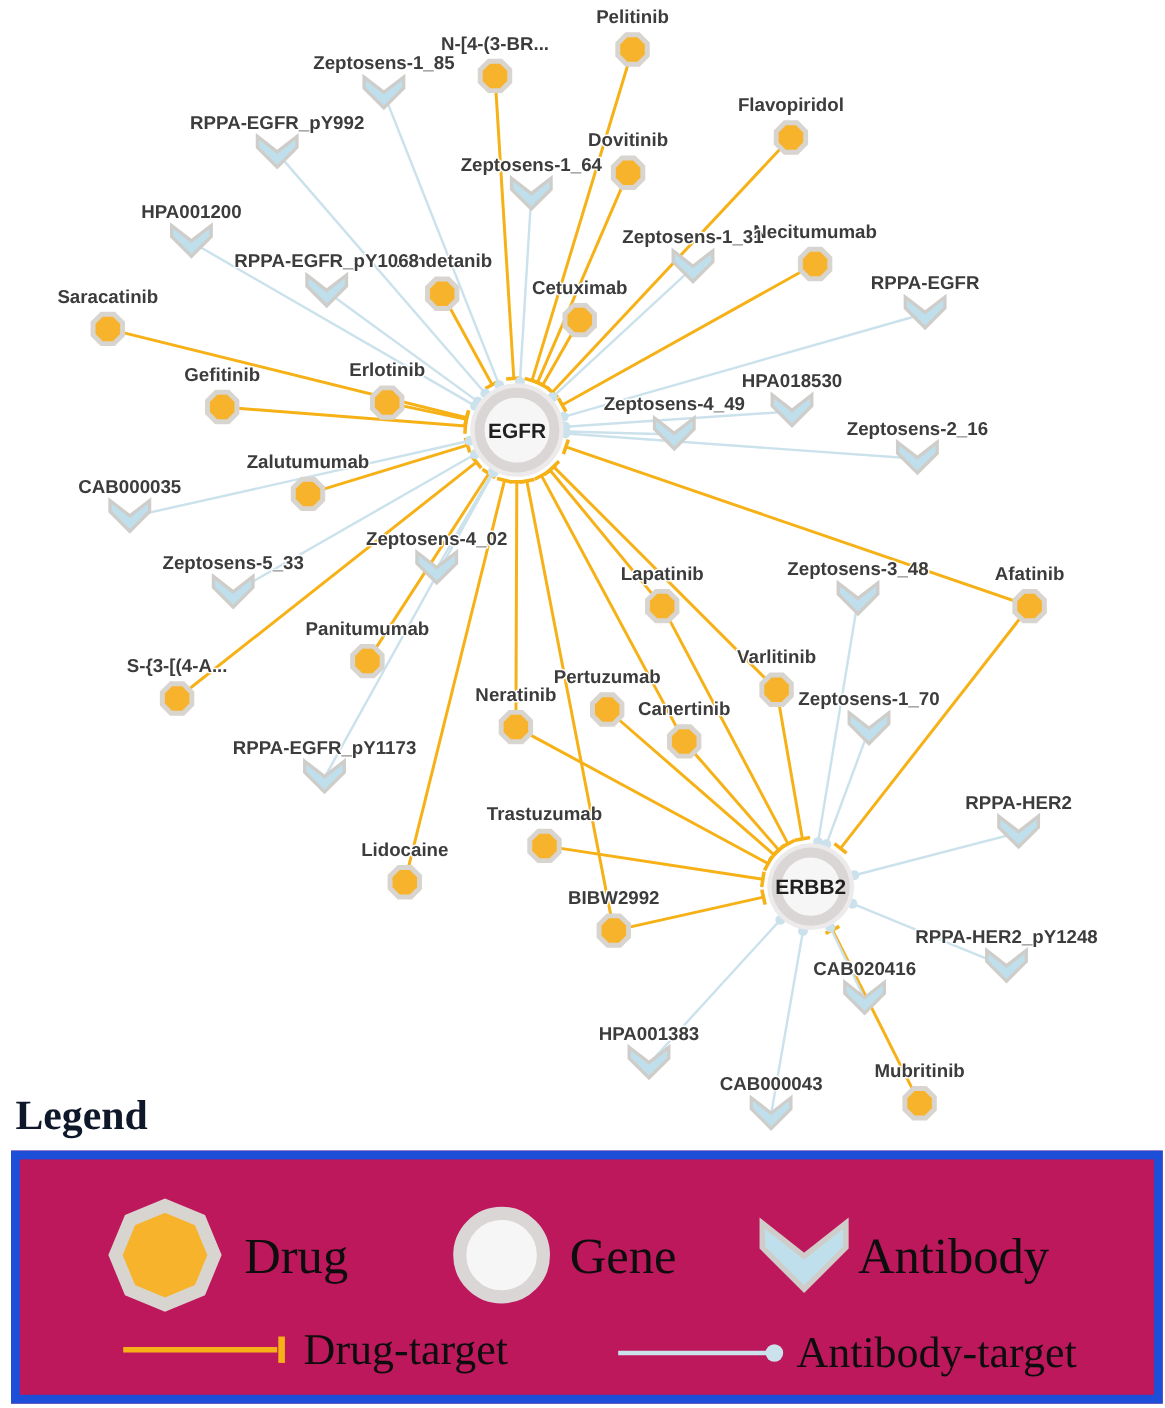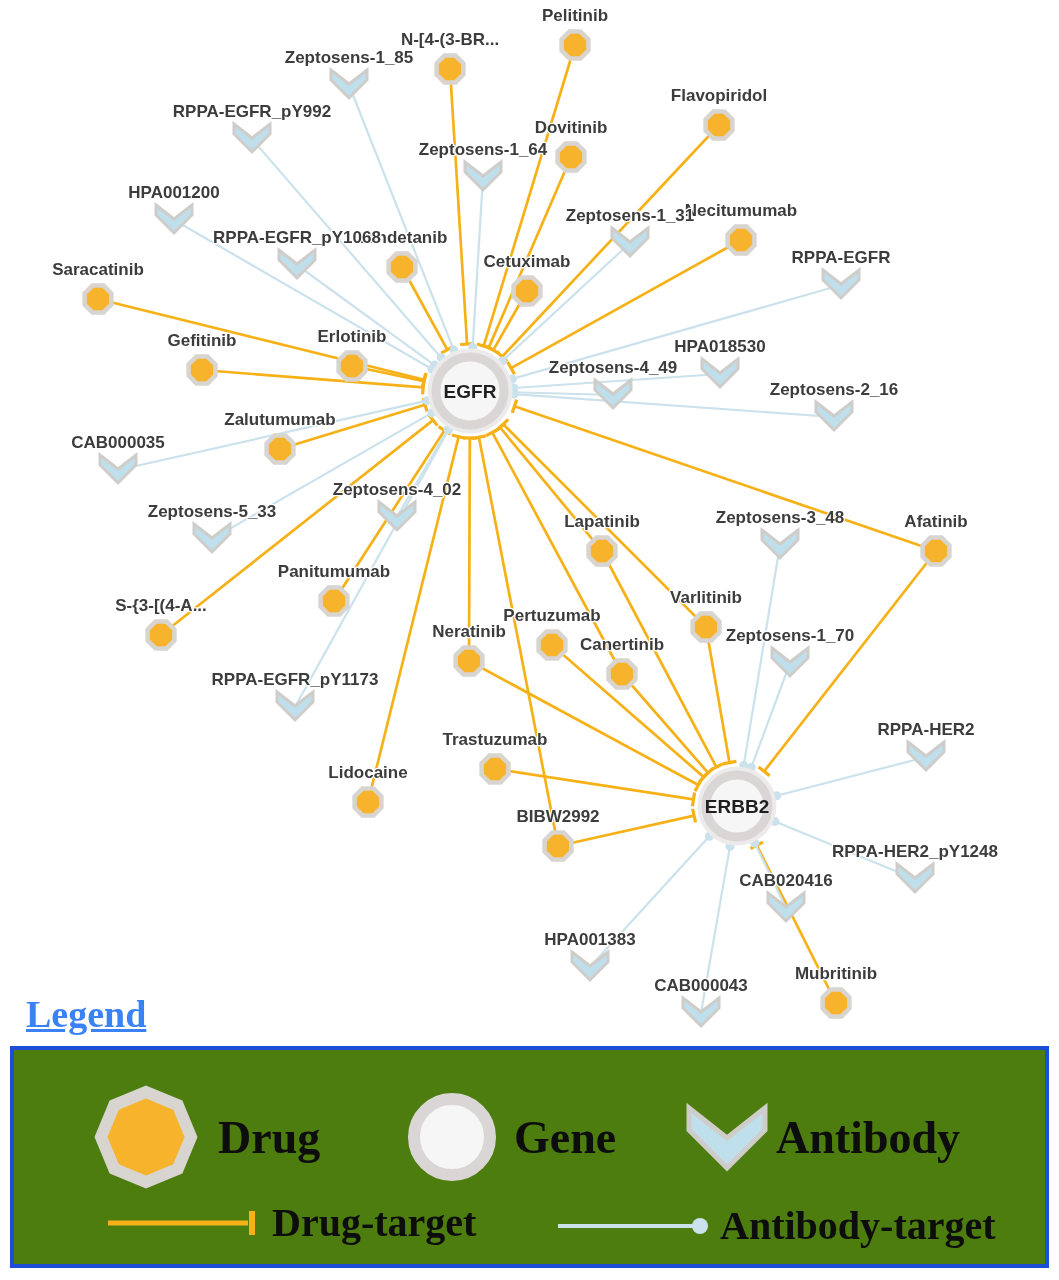--- a/index.html
+++ b/index.html
@@ -9,26 +9,26 @@
   }
   #graph{position:absolute;left:0;top:0;}
   text.node-label{
     font-family:"Liberation Sans",sans-serif;font-weight:bold;font-size:17px;
     fill:#3c3c3c;paint-order:stroke;stroke:#ffffff;stroke-width:2.5px;stroke-linejoin:round;
   }
   text.gene-label{
     font-family:"Liberation Sans",sans-serif;font-weight:bold;font-size:19px;fill:#1f1f1f;
   }
   #legend-title{
-    position:absolute;left:26px;top:992px;
-    font-family:"Liberation Serif",serif;font-weight:bold;font-size:38px;color:#3b82f6;text-decoration:underline;
+    position:absolute;left:14px;top:992px;
+    font-family:"Liberation Serif",serif;font-weight:bold;font-size:38px;color:#0f172a;
   }
   #legend-box{
     position:absolute;left:10px;top:1046px;width:1031px;height:214px;
-    border:4px solid #1d4ed8;background:#4d7c0f;font-weight:bold;
+    border:8px solid #1d4ed8;background:#be185d;
   }
   #legend-box svg text{font-family:"Liberation Serif",serif;fill:#0d0d0d;}
   .leg-item-label{font-size:46px;}
   .leg-edge-label{font-size:40px;}
 </style>
 </head>
 <body>
 
 <svg id="graph" width="1059" height="1045" viewBox="0 0 1059 1045">
     <g>

